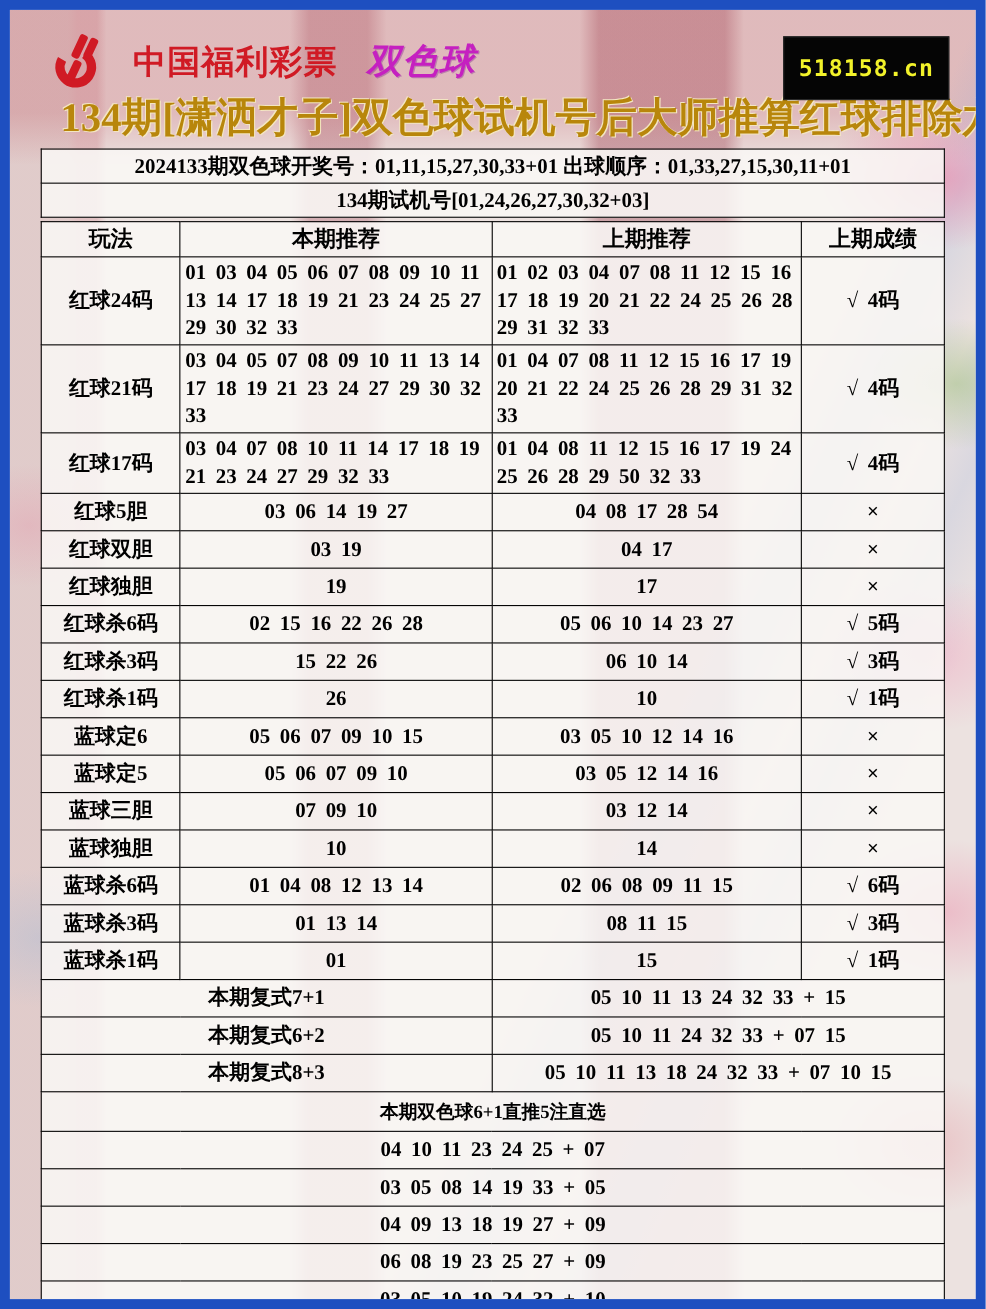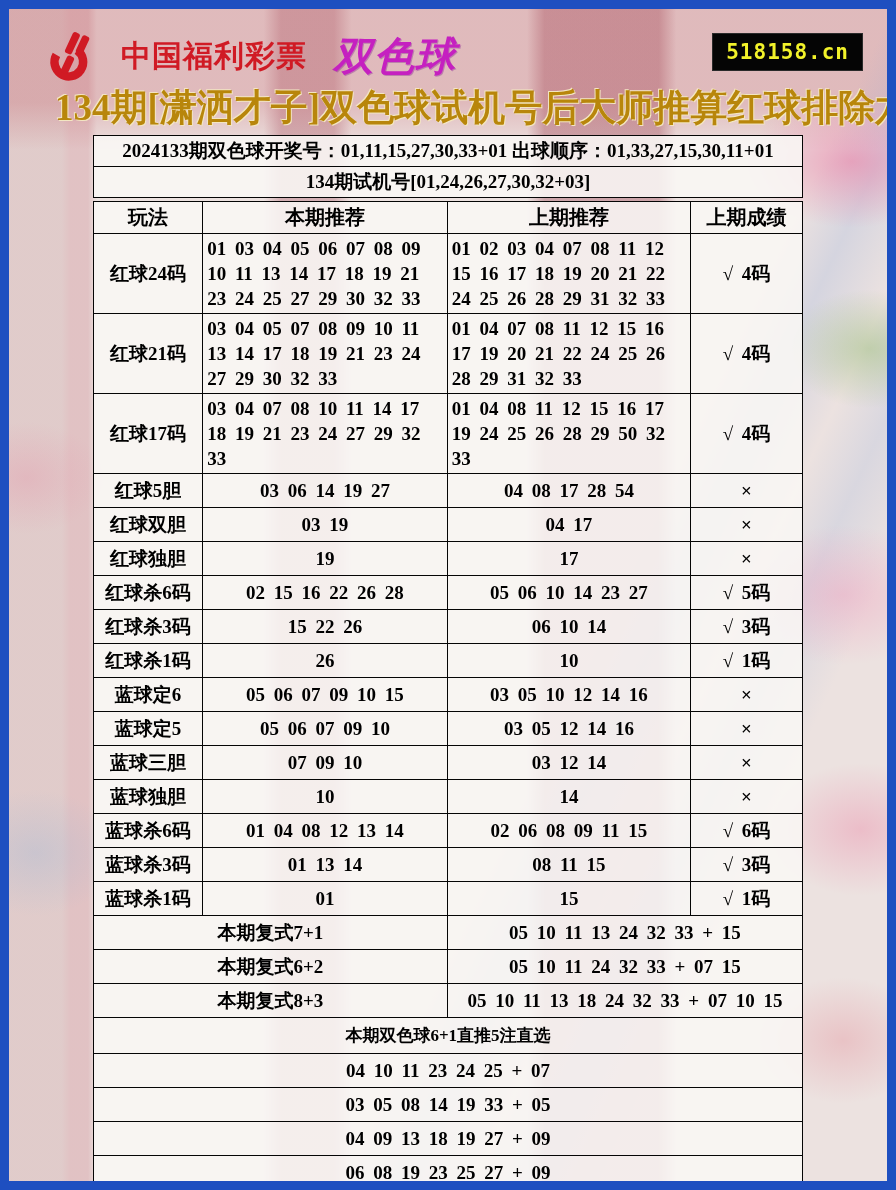--- a/index.html
+++ b/index.html
@@ -32,40 +32,40 @@
                       rgba(145,42,62,.28) 31% 37%, transparent 39% 59%,
                       rgba(135,32,52,.32) 61% 74%, transparent 76%);
   }
 
   
   .hdr { position:relative; height:66px; padding:10px 0 0 30px; }
   .brandwrap { display:flex; align-items:center; gap:24px;
                font-family:"Liberation Sans","DejaVu Sans",sans-serif; }
   .logo { width:58px; height:54px; flex:0 0 auto; }
   .brand-cn { font-size:30px; font-weight:bold; color:#d01a24; letter-spacing:1px; }
-  .brand-sub { font-size:40px; font-weight:bold; font-style:italic; color:#c520c0;
+  .brand-sub { font-size:32px; font-weight:bold; font-style:italic; color:#c520c0;
                letter-spacing:1px; margin-left:2px;
                text-shadow:1px 1px 0 rgba(120,20,140,.35); }
   .badge {
     position:absolute; top:14px; right:24px;
     background:#050505; color:#f2f22a;
     font-family:"DejaVu Sans Mono","Liberation Mono",monospace;
     font-size:21px; font-weight:bold; letter-spacing:1px;
-    padding:6px 13px; border:1px solid #2a2a2a;
+    padding:16px 13px; border:1px solid #2a2a2a;
   }
 
   .title {
     font-size:37px; font-weight:bold; color:#b8860b;
     letter-spacing:0px; white-space:nowrap;
     padding:2px 0 6px 46px; line-height:42px;
     text-shadow:1px 1px 0 #f3e6c2, -1px -1px 0 #f3e6c2;
   }
 
   
-  table { border-collapse:collapse; width:710px; margin:0 auto;
+  table { border-collapse:collapse; width:822px; margin:0 auto;
           table-layout:fixed; }
   td, th { border:1px solid #050505; background:rgba(249,247,245,.87);
            text-align:center; vertical-align:middle; font-weight:bold; }
 
   .info-tbl td { font-size:19px; padding:2px 4px; height:27px; }
   .info-tbl { margin-bottom:3px; }
 
   .main-tbl th { font-size:20px; height:31px; padding:2px 4px; }
   .main-tbl td { font-size:19px; padding:2px 5px; height:34px;
                  word-spacing:4px; line-height:25px; }

